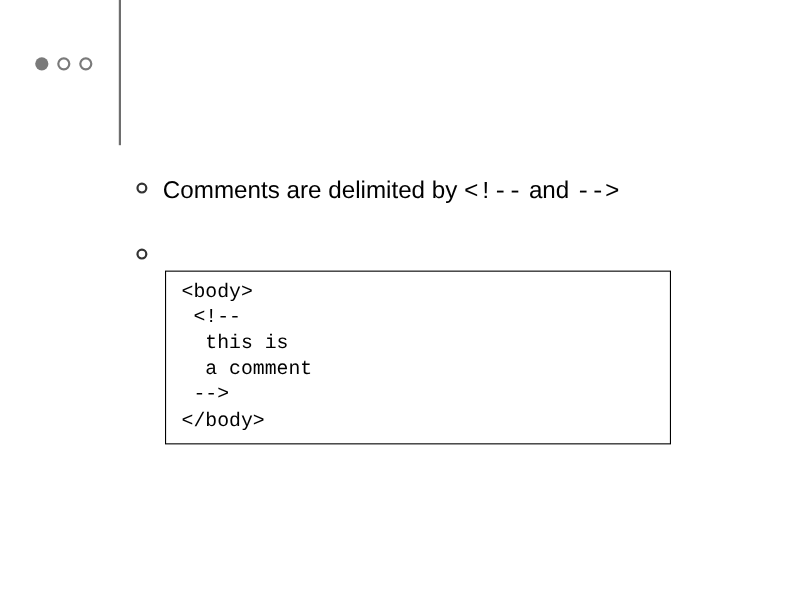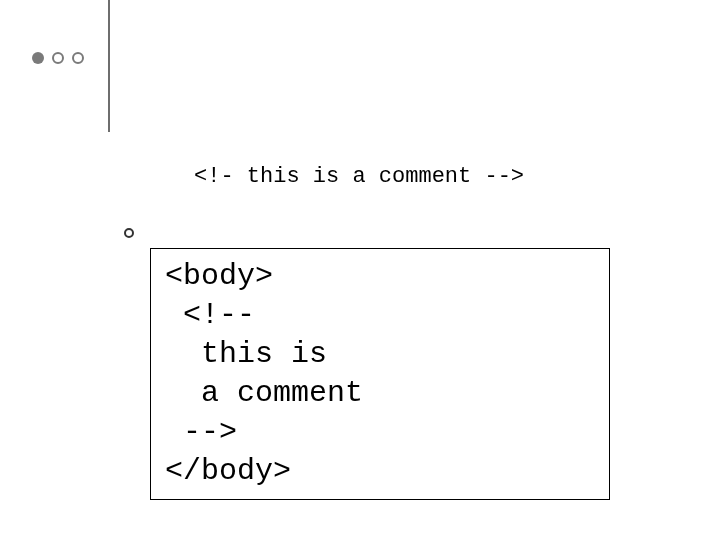--- a/index.html
+++ b/index.html
@@ -85,21 +85,21 @@
     font-family: "Courier New", Courier, monospace;
     font-size: 22px;
     margin-top: 4px;
   }
   .codebox {
     margin-top: 10px;
     margin-left: 26px;
     border: 1px solid #000;
     padding: 8px 14px;
     font-family: "Courier New", Courier, monospace;
-    font-size: 30px;
+    font-size: 18px;
     line-height: 1.3;
     white-space: pre;
     width: 430px;
   }
 </style>
 </head>
 <body>
 
 <div class="slide">
 
@@ -108,21 +108,26 @@
     <span class="dot outline"></span>
     <span class="dot outline"></span>
   </div>
 
   <div class="vline"></div>
 
 
   <div class="content">
 
     <div class="item">
-      <div class="example-line">&lt;!- this is a comment --&gt;</div>
+      <div class="item-row">
+        <span class="bullet"></span>
+        <span>
+          <span>Comments are delimited by </span><span class="mono">&lt;!--</span><span>  and </span><span class="mono">--&gt;</span>
+        </span>
+      </div>
     </div>
 
     <div class="item">
       <div class="item-row">
         <span class="bullet"></span>
       </div>
       <div class="codebox">&lt;body&gt;
  &lt;!--
   this is
   a comment

